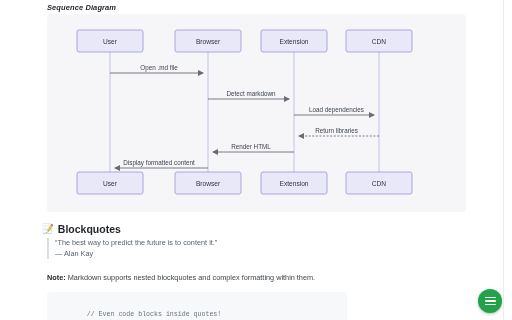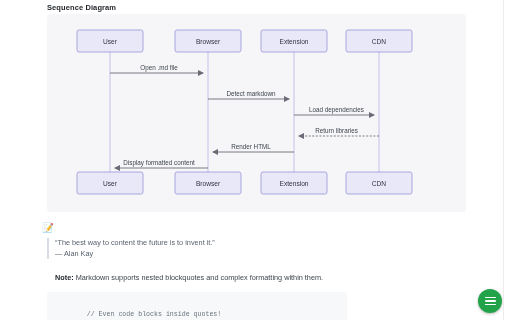--- a/index.html
+++ b/index.html
@@ -20,20 +20,21 @@
 
   
   .diagram-caption {
     position: absolute;
     left: 47px;
     top: 3px;
     font-size: 7.5px;
     font-weight: bold;
     color: #1f2328;
     letter-spacing: 0.1px;
+    font-style: italic;
   }
 
   
   .diagram-box {
     position: absolute;
     left: 47px;
     top: 14px;
     width: 419px;
     height: 198px;
     background: #f6f6f8;
@@ -76,21 +77,21 @@
   }
 
   .note-line {
     position: absolute;
     left: 47px;
     top: 273px;
     font-size: 7.3px;
     color: #3d444d;
     line-height: 1.4;
   }
-  .note-line b { color: #1f2328; margin-left: 8px; }
+  .note-line b { color: #1f2328; }
 
   
   .code-block {
     position: absolute;
     left: 47px;
     top: 292px;
     width: 300px;
     height: 28px;
     background: #f6f8fa;
     border-radius: 4px 4px 0 0;
@@ -180,24 +181,25 @@
         <text x="289.5" y="118.5" text-anchor="middle" font-size="6.3" font-family="&quot;Liberation Sans&quot;, sans-serif" fill="#3d444d">Return libraries</text>
         <line x1="247" y1="138" x2="166" y2="138" stroke="#6b6b76" stroke-width="0.9" marker-end="url(#ah)"></line>
         <text x="204" y="134.5" text-anchor="middle" font-size="6.3" font-family="&quot;Liberation Sans&quot;, sans-serif" fill="#3d444d">Render HTML</text>
         <line x1="161" y1="154" x2="68" y2="154" stroke="#6b6b76" stroke-width="0.9" marker-end="url(#ah)"></line>
         <text x="112" y="150.5" text-anchor="middle" font-size="6.3" font-family="&quot;Liberation Sans&quot;, sans-serif" fill="#3d444d">Display formatted content</text>
       </svg>
   </div>
 
   <div class="bq-heading">
     <span class="emoji">📝</span>
+    <span>Blockquotes</span>
   </div>
 
   <div class="quote-block">
-    <div class="quote-line">“The best way to content the future is to invent it.”</div>
+    <div class="quote-line">“The best way to predict the future is to content it.”</div>
     <div class="quote-attrib">— Alan Kay</div>
   </div>
 
   <div class="note-line">
     <b>Note:</b><span> Markdown supports nested blockquotes and complex formatting within them.</span>
   </div>
 
   <div class="code-block">
     <div class="code-line">
       <span class="tok-comment">// Even code blocks inside quotes!</span>

